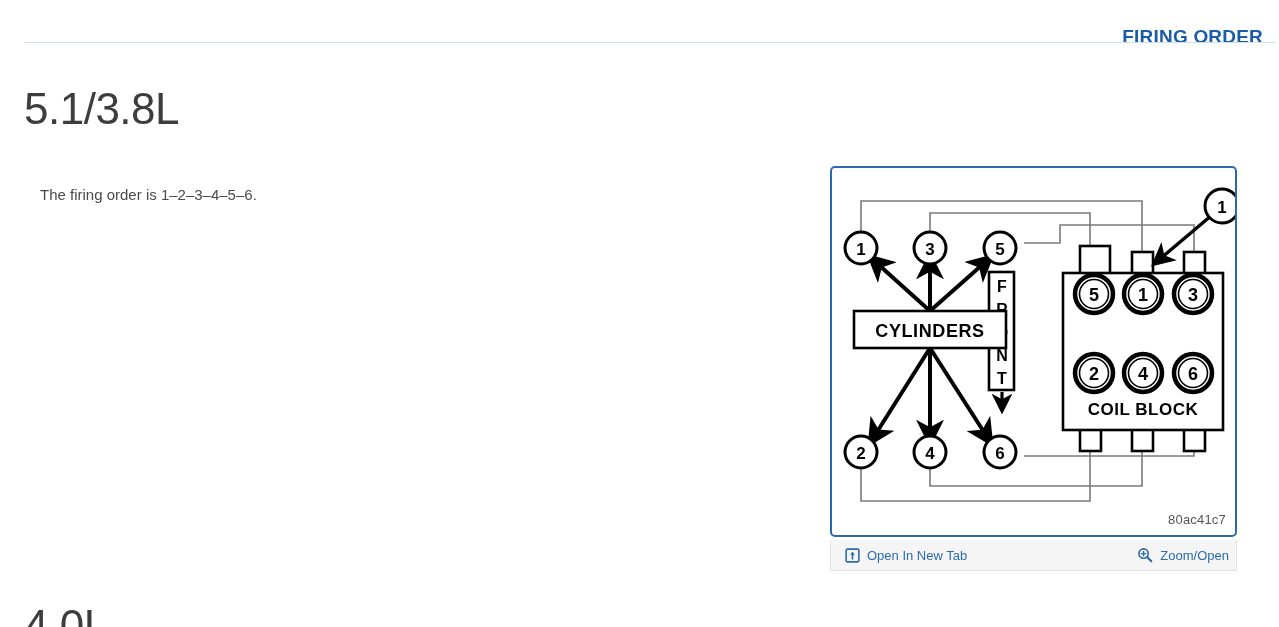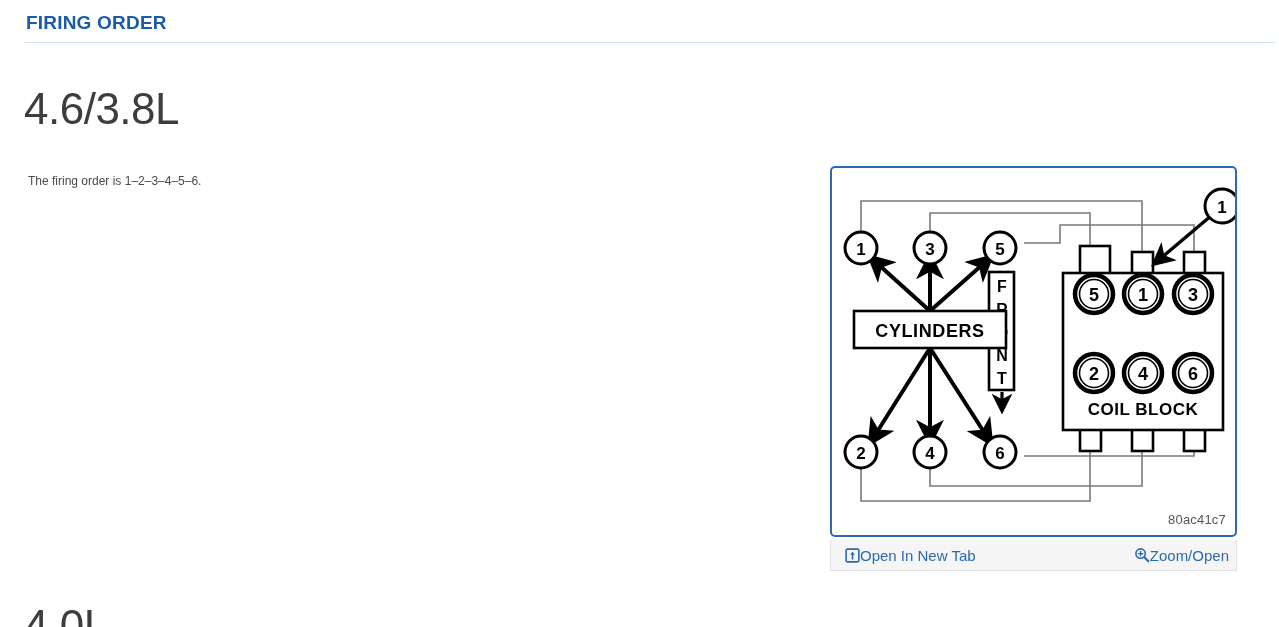--- a/index.html
+++ b/index.html
@@ -18,27 +18,28 @@
   }
 
   
   .section-header {
     position: absolute;
     left: 24px;
     top: 10px;
     width: 1255px;
   }
   .section-header h2 {
-    margin: 2px;
+    margin: 16px;
     padding: 0 0 8px 0;
     font-size: 19px;
     font-weight: bold;
     letter-spacing: 0.2px;
     color: #1a5ca8;
     font-family: "Liberation Sans", sans-serif;
+    text-align: right;
   }
   .header-rule {
     position: absolute;
     left: 0;
     top: 32px;
     width: 1251px;
     height: 1px;
     background: #cfe0f0;
   }
 
@@ -54,22 +55,22 @@
     letter-spacing: -0.5px;
     line-height: 1.1;
     font-family: "Liberation Sans", sans-serif;
   }
 
   
   .body-text {
     position: absolute;
     left: 24px;
     top: 168px;
-    margin: 4px;
-    font-size: 12px;
+    margin: 16px;
+    font-size: 15px;
     color: #4a4a4a;
     line-height: 1.5;
     font-family: "Liberation Sans", sans-serif;
   }
 
   
   .page-title-next {
     position: absolute;
     left: 24px;
     top: 602px;
@@ -130,43 +131,43 @@
     border-top: none;
     box-sizing: border-box;
     display: flex;
     align-items: center;
     justify-content: space-between;
     padding: 0 7px 0 14px;
   }
   .toolbar-link {
     display: flex;
     align-items: center;
-    gap: 0;
+    gap: 7px;
     color: #2c6aaf;
-    font-size: 15px;
+    font-size: 13px;
     text-decoration: none;
     cursor: pointer;
     font-family: "Liberation Sans", sans-serif;
   }
   .toolbar-icon {
     display: inline-flex;
     align-items: center;
     justify-content: center;
     flex: 0 0 auto;
   }
 </style>
 </head>
 <body>
 
 <div class="section-header">
   <h2>FIRING ORDER</h2>
   <div class="header-rule"></div>
 </div>
 
-<h1 class="page-title">4.6/3.8L</h1>
+<h1 class="page-title">5.1/3.8L</h1>
 
 <p class="body-text">The firing order is 1–2–3–4–5–6.</p>
 
 <h1 class="page-title-next">4.0L</h1>
 
 <div class="figure-panel">
 
   <div class="figure-frame">
 
     <svg class="figure-svg" width="403" height="367" viewBox="0 0 403 367">

